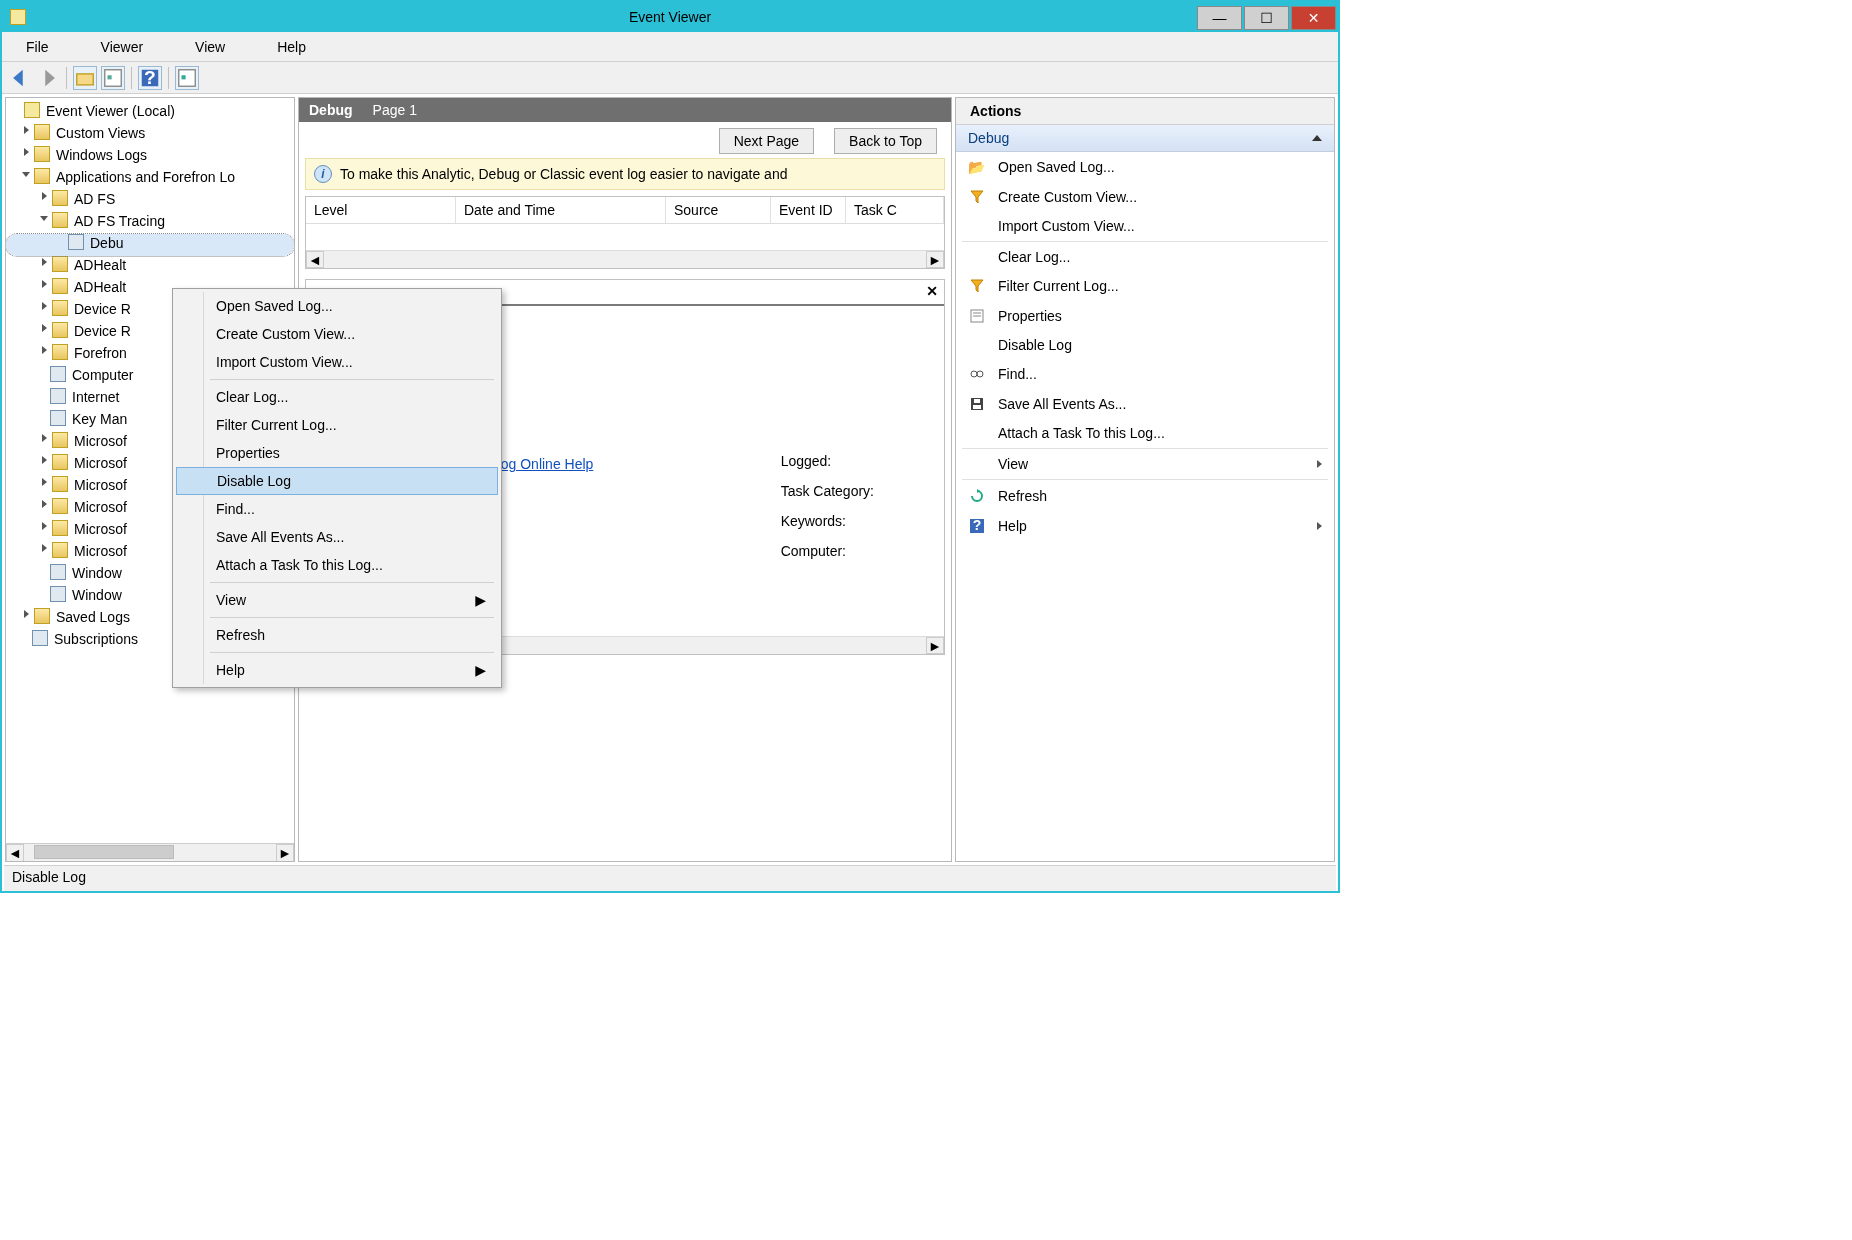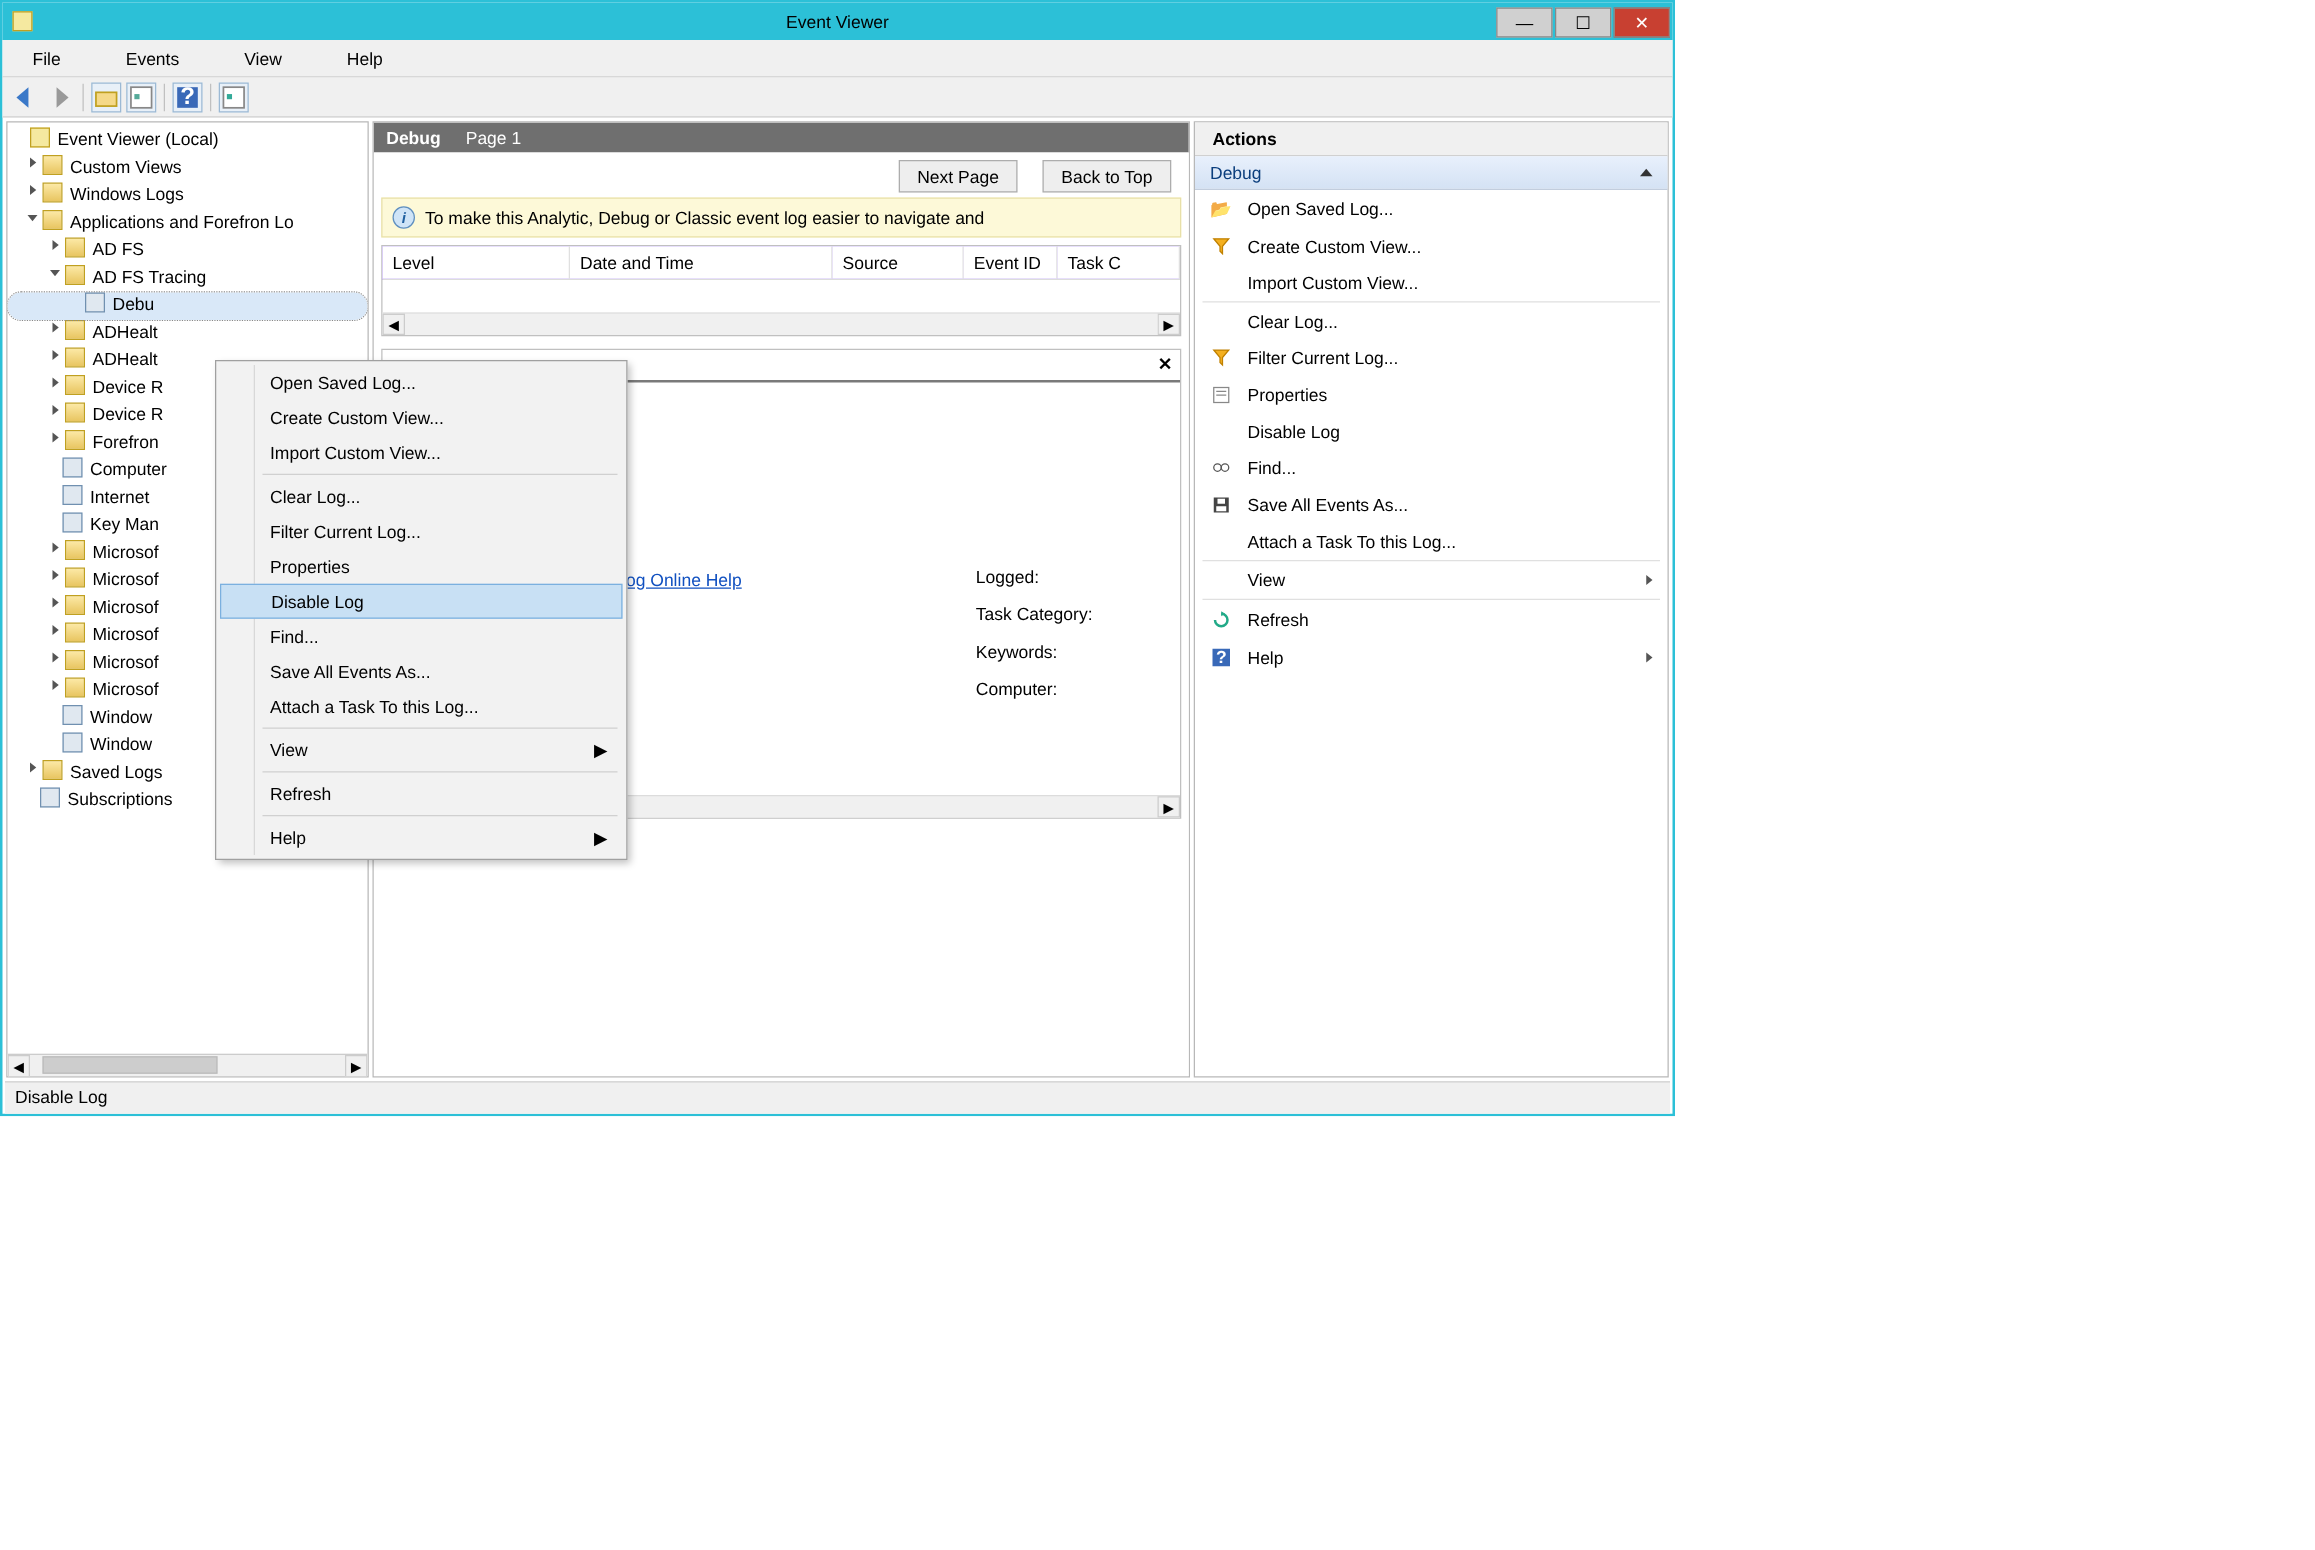--- a/index.html
+++ b/index.html
@@ -36,21 +36,21 @@
 .tree-scroll .thumb{position:absolute;left:10px;width:140px;height:14px;top:1px;background:#cdcdcd;border:1px solid #bbb;}
 .center-pane{flex:1;margin:3px 0;display:flex;flex-direction:column;border:1px solid #b8b8b8;overflow:hidden;}
 .center-header{background:#6f6f6f;color:#fff;padding:4px 10px;display:flex;align-items:center;gap:20px;}
 .center-header .bold{font-weight:600;}
 .center-body{flex:1;background:#fff;padding:6px;overflow:hidden;position:relative;}
 .paging{display:flex;justify-content:flex-end;gap:20px;margin-bottom:4px;padding-right:8px;}
 .paging button{padding:4px 14px;background:#eee;border:1px solid #adadad;font-size:14px;}
 .infobar{background:#fdf9d8;border:1px solid #e8e0a8;padding:6px 8px;display:flex;align-items:center;gap:8px;}
 .infobar .iicon{width:18px;height:18px;border-radius:50%;background:#cfe4f7;border:1px solid #6090c0;display:flex;align-items:center;justify-content:center;color:#2060a0;font-style:italic;font-weight:bold;font-size:12px;}
 .grid{margin-top:6px;border:1px solid #c0c0c0;}
-.grid .ghead{display:flex;background:#8b5cf6;border-bottom:1px solid #dcdcdc;}
+.grid .ghead{display:flex;background:#fef9c3;border-bottom:1px solid #dcdcdc;}
 .grid .gcol{border-right:1px solid #e0e0e0;padding:5px 8px;background:#fff;}
 .grid .gbody{height:26px;}
 .grid-scroll{height:18px;border-top:1px solid #dcdcdc;display:flex;background:#f0f0f0;}
 .grid-scroll .arrow{width:18px;border:1px solid #ccc;display:flex;align-items:center;justify-content:center;}
 .grid-scroll .track{flex:1;position:relative;background:#f0f0f0;}
 .details{margin-top:10px;border:1px solid #c0c0c0;position:relative;}
 .details .dhead{height:26px;border-bottom:2px solid #7a7a7a;position:relative;}
 .details .closex{position:absolute;right:6px;top:3px;font-weight:bold;cursor:default;}
 .details .dbody{padding:70px 10px 10px 10px;height:330px;position:relative;}
 .details .proplabels{position:absolute;right:70px;top:140px;line-height:30px;}
@@ -88,21 +88,21 @@
     <div class="title">Event Viewer</div>
     <div class="winbtns">
       <div class="winbtn">—</div>
       <div class="winbtn">☐</div>
       <div class="winbtn close">✕</div>
     </div>
   </div>
 
   <div class="menubar">
     <div class="mitem">File</div>
-    <div class="mitem">Events</div>
+    <div class="mitem">Viewer</div>
     <div class="mitem">View</div>
     <div class="mitem">Help</div>
   </div>
 
   <div class="toolbar">
     <div class="tbtn">
         <svg viewBox="0 0 16 16">
           <path d="M10 2 L3 8 L10 14 Z" fill="#3a78c8"></path>
         </svg>
       </div>

